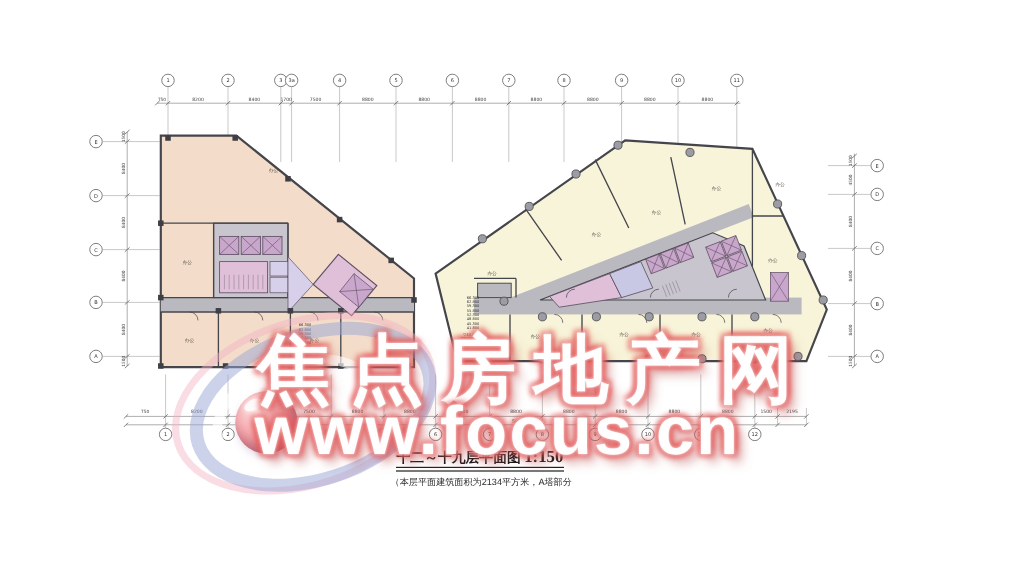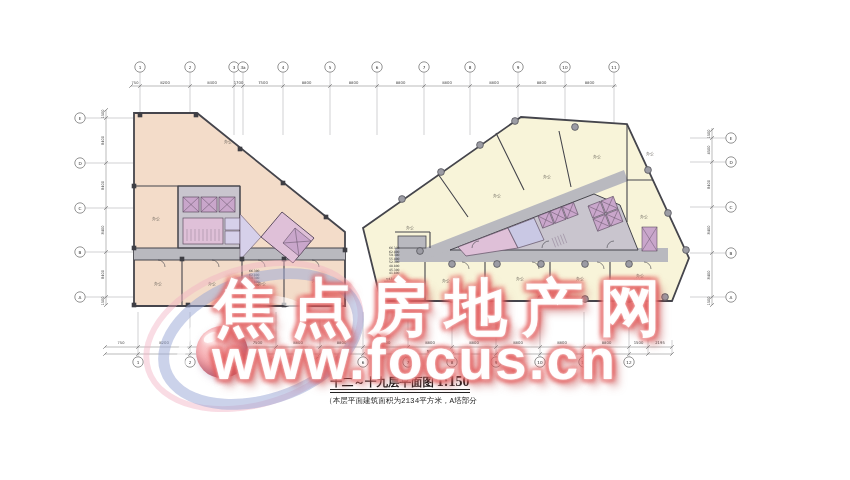--- a/index.html
+++ b/index.html
@@ -24,21 +24,21 @@
     box-shadow:inset -5px -6px 10px rgba(115,90,130,.4), 2px 3px 7px rgba(185,155,185,.45);}
   #logo-hl{position:absolute;z-index:6;left:203px;top:333px;width:16px;height:9px;border-radius:50%;
     background:rgba(255,255,255,.9);box-shadow:0 0 5px rgba(255,255,255,.95);transform:rotate(-28deg);}
   
   #title-block{position:absolute;z-index:3;left:310px;top:374px;width:180px;text-align:center;
     font-family:"Liberation Serif",serif;font-weight:bold;font-size:11.5px;color:#1b1b1b;}
   #title-scale{font-size:14px;}
   .title-rule{position:absolute;z-index:3;left:330px;width:140px;border-top:1.6px solid #222;}
   #rule1{top:389px;} #rule2{top:392px;border-top-width:0.7px;}
   #note-block{position:absolute;z-index:3;left:303px;top:396px;width:196px;text-align:center;
-    font-family:Liberation Mono, monospace;font-size:7.6px;line-height:11px;color:#2a2a2a;}
+    font-family:Liberation Sans, sans-serif;font-size:7.6px;line-height:11px;color:#2a2a2a;}
 </style>
 </head>
 <body>
 
 <div id="stage">
 
   <svg id="plan-svg" width="850" height="480" viewBox="0 0 850 480">
 
     <g id="grid-gen">
         <line x1="131" y1="86" x2="617" y2="86" stroke="#777" stroke-width="0.5"></line>

